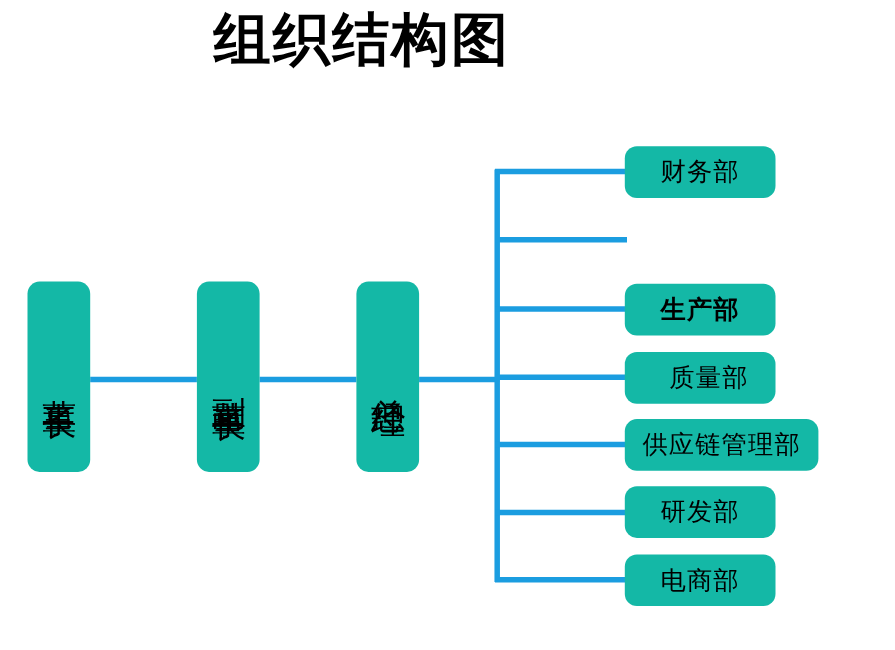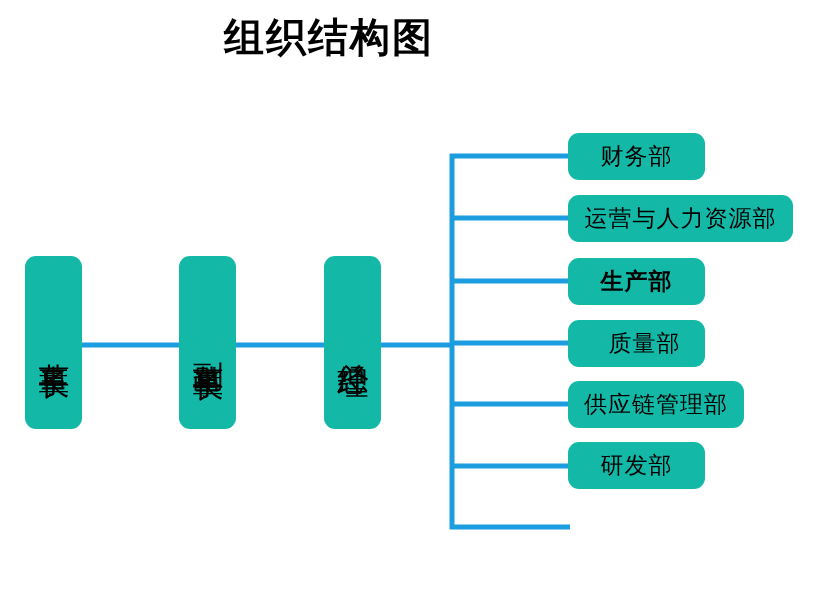--- a/index.html
+++ b/index.html
@@ -19,21 +19,21 @@
   }
 
   
   #chart-title {
     position: absolute;
     left: 0;
     top: 14px;
     width: 658px;
     text-align: center;
     font-family: "Liberation Sans", "DejaVu Sans", sans-serif;
-    font-size: 40px;
+    font-size: 52px;
     font-weight: bold;
     color: #000000;
     letter-spacing: 2px;
     line-height: 46px;
     white-space: nowrap;
   }
 
   
   #connectors {
     position: absolute;
@@ -109,34 +109,34 @@
   </div>
 
   <div class="node node-exec" style="left:324px; top:256px; width:57px; height:173px;">
     <span>总经理</span>
   </div>
 
   <div class="node node-dept" style="left:568px; top:133px; width:137px; height:47px;">
     <span>财务部</span>
   </div>
 
-  <div class="node node-dept" style="left:568px; top:195px; width:225px; height:47px;">
-    <span>运营与人力资源部</span>
-  </div>
 
   <div class="node node-dept" style="left:568px; top:258px; width:137px; height:47px;font-weight:bold;">
     <span>生产部</span>
   </div>
 
   <div class="node node-dept" style="left:568px; top:320px; width:137px; height:47px;padding-left:16px;">
     <span>质量部</span>
   </div>
 
   <div class="node node-dept" style="left:568px; top:381px; width:176px; height:47px;">
     <span>供应链管理部</span>
   </div>
 
   <div class="node node-dept" style="left:568px; top:442px; width:137px; height:47px;">
     <span>研发部</span>
   </div>
 
+  <div class="node node-dept" style="left:568px; top:504px; width:137px; height:47px;">
+    <span>电商部</span>
+  </div>
 
 </div>
 
 </body></html>

